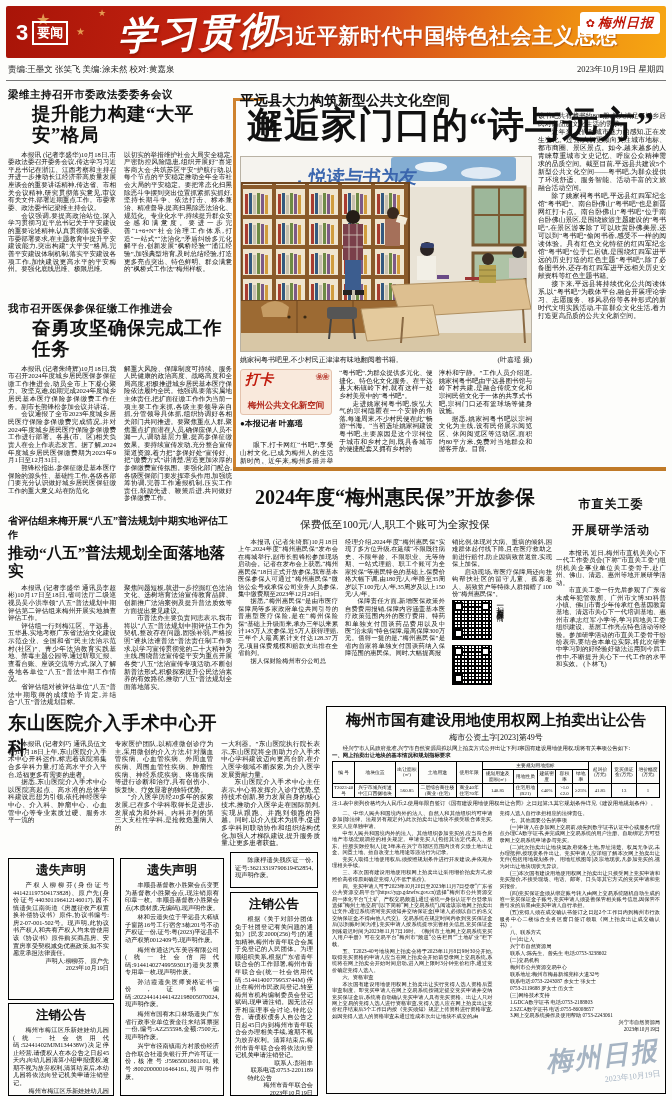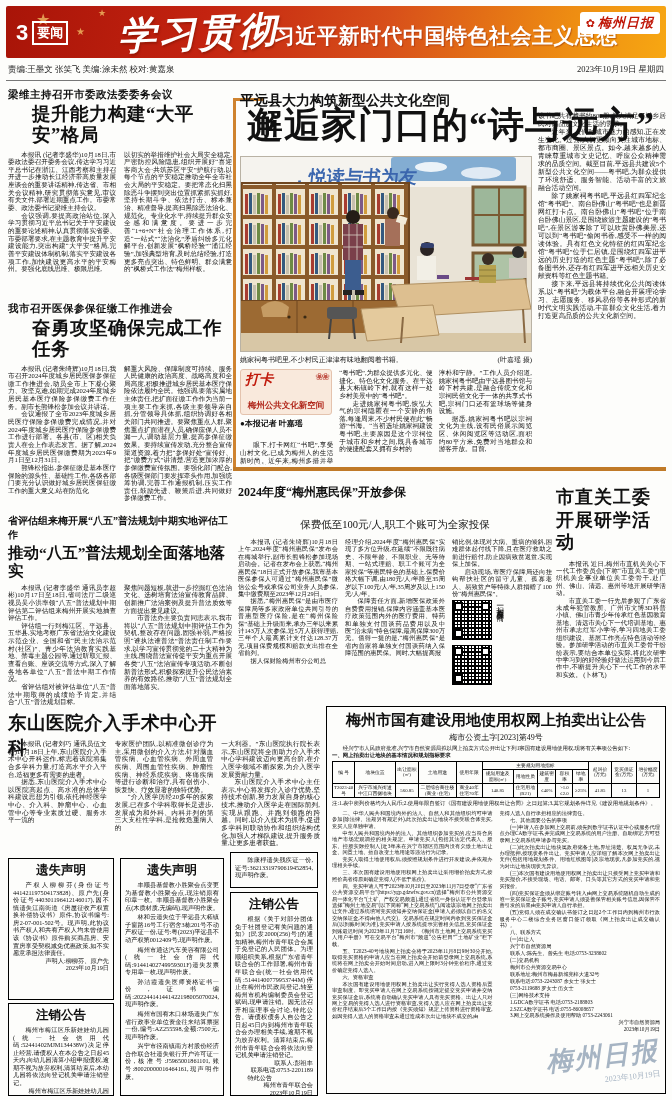--- a/index.html
+++ b/index.html
@@ -49,35 +49,35 @@
   .ft-under .ucol{width:94px;overflow:hidden;}
   .logo-box{width:92px;height:46px;background:#f9e9dc;border:1px solid #e4c3ae;border-radius:3px;
     position:relative;box-sizing:border-box;overflow:hidden;}
   .logo-tag{position:absolute;left:4px;top:2px;color:#c0190b;font-size:14px;font-weight:bold;font-style:italic;}
   .logo-branch{position:absolute;right:3px;top:1px;color:#c2554a;font-size:10px;letter-spacing:-2px;}
   .logo-name{position:absolute;left:0;bottom:3px;width:100%;text-align:center;color:#b1271b;
     font-size:8.5px;font-weight:bold;}
   .byline{font-size:8px;font-weight:bold;margin:4px 0 13px 0;}
   .ft-right{left:538px;top:112px;width:128px;height:352px;overflow:hidden;font-size:6.8px;line-height:1.18;text-align:justify;}
   
-  .hb-headline{left:238px;top:484px;width:314px;font-size:12px;font-weight:bold;letter-spacing:0;}
+  .hb-headline{left:238px;top:484px;width:314px;text-align:center;font-size:20px;font-weight:bold;letter-spacing:0;}
   .hb-sub{left:238px;top:518px;width:314px;text-align:center;font-size:10.5px;}
   .hb-body{left:238px;top:538px;width:314px;height:162px;display:flex;gap:7px;overflow:hidden;}
   .hb-body .hcol{width:100px;overflow:hidden;font-size:6.3px;line-height:1.18;text-align:justify;}
   .qr-row{display:flex;gap:3px;margin-top:3px;}
   .qr-stack{display:flex;flex-direction:column;gap:5px;}
   .qr{width:38px;height:38px;border:1px solid #000;background-color:#fff;position:relative;
     background-image:repeating-linear-gradient(0deg,#000 0 1.5px,transparent 1.5px 3.5px),
                      repeating-linear-gradient(90deg,#000 0 1.5px,transparent 1.5px 3.5px);}
   .qr i{position:absolute;width:9px;height:9px;border:2px solid #000;background:#fff;box-sizing:border-box;}
   .qr i.a{left:1px;top:1px;} .qr i.b{right:1px;top:1px;} .qr i.c{left:1px;bottom:1px;}
   .vtext{writing-mode:vertical-rl;font-size:7.5px;letter-spacing:1px;height:84px;}
   
   .gw{left:556px;top:486px;width:110px;}
-  .gw h3{margin:0;text-align:left;font-size:18px;line-height:1.25;letter-spacing:1px;}
+  .gw h3{margin:11px;text-align:center;font-size:12px;line-height:1.25;letter-spacing:1px;}
   .gw .body{margin-top:6px;height:150px;overflow:hidden;font-size:6.4px;}
   
   .ds-headline{left:8px;top:710px;width:224px;font-size:18.5px;font-weight:bold;letter-spacing:.5px;}
   .ds-body{left:8px;top:740px;width:312px;height:112px;display:flex;gap:8px;overflow:hidden;}
   .ds-body .dcol{flex:1;overflow:hidden;}
   
   .cbox{border:1px solid #000;box-sizing:border-box;padding:3px 4px;background:#fdfdfb;overflow:hidden;}
   .ctitle{text-align:center;font-size:12.5px;font-weight:bold;margin:0 0 2px 0;}
   .ctext{font-size:6.2px;line-height:1.22;text-align:justify;}
   .csig{text-align:right;text-indent:0;}

